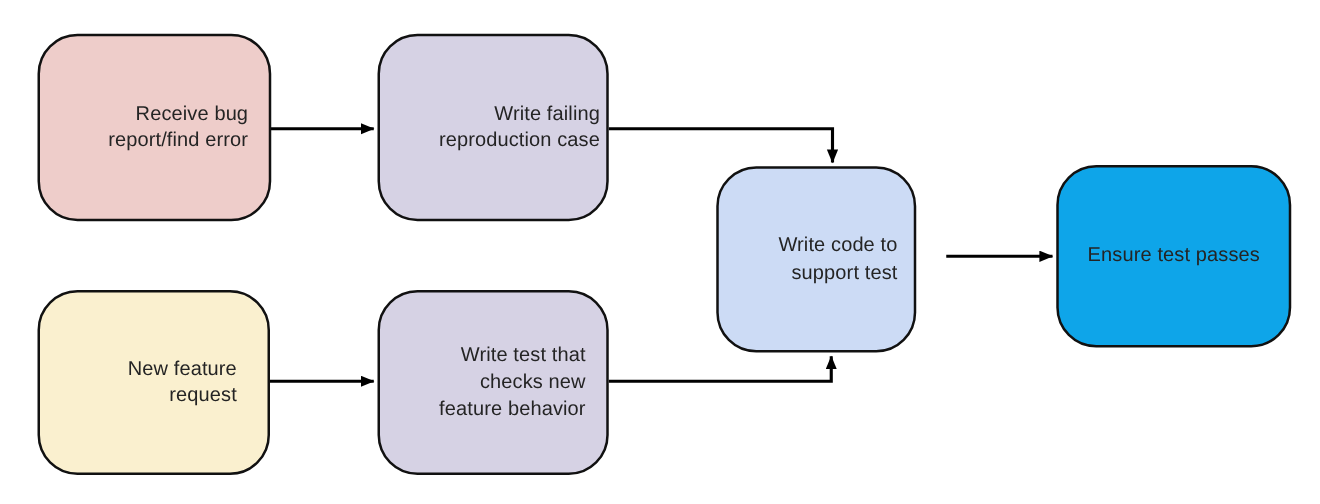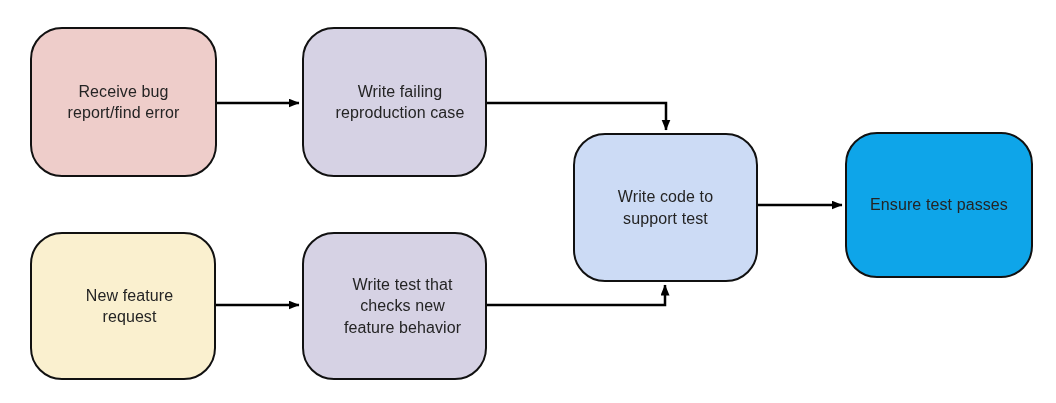--- a/index.html
+++ b/index.html
@@ -24,34 +24,34 @@
     pointer-events: none;
   }
   .node {
     position: absolute;
     box-sizing: border-box;
     border: 2.5px solid #111111;
     border-radius: 32px;
     display: flex;
     align-items: center;
     justify-content: center;
-    text-align: center;
+    text-align: right;
   }
   .node .label {
     font-size: 16px;
     line-height: 1.32;
     color: #242424;
     letter-spacing: 0.1px;
   }
   
   .node-bug     { left: 30px;  top: 27px;  width: 187px; height: 150px; }
   .node-repro   { left: 302px; top: 27px;  width: 185px; height: 150px; padding-left: 11px; }
   .node-feature { left: 30px;  top: 232px; width: 186px; height: 148px; padding-left: 13px; }
   .node-test    { left: 302px; top: 232px; width: 185px; height: 148px; padding-left: 16px; }
-  .node-code    { left: 573px; top: 133px; width: 185px; height: 149px; }
+  .node-code    { left: 573px; top: 133px; width: 160px; height: 149px; }
   .node-pass    { left: 845px; top: 132px; width: 188px; height: 146px; }
   
   .node-bug .label     { max-width: 150px; }
   .node-repro .label   { max-width: 160px; }
   .node-feature .label { max-width: 120px; }
   .node-test .label    { max-width: 132px; }
   .node-code .label    { max-width: 130px; }
   .node-pass .label    { max-width: 172px; }
   .edge {
     stroke: #000000;

